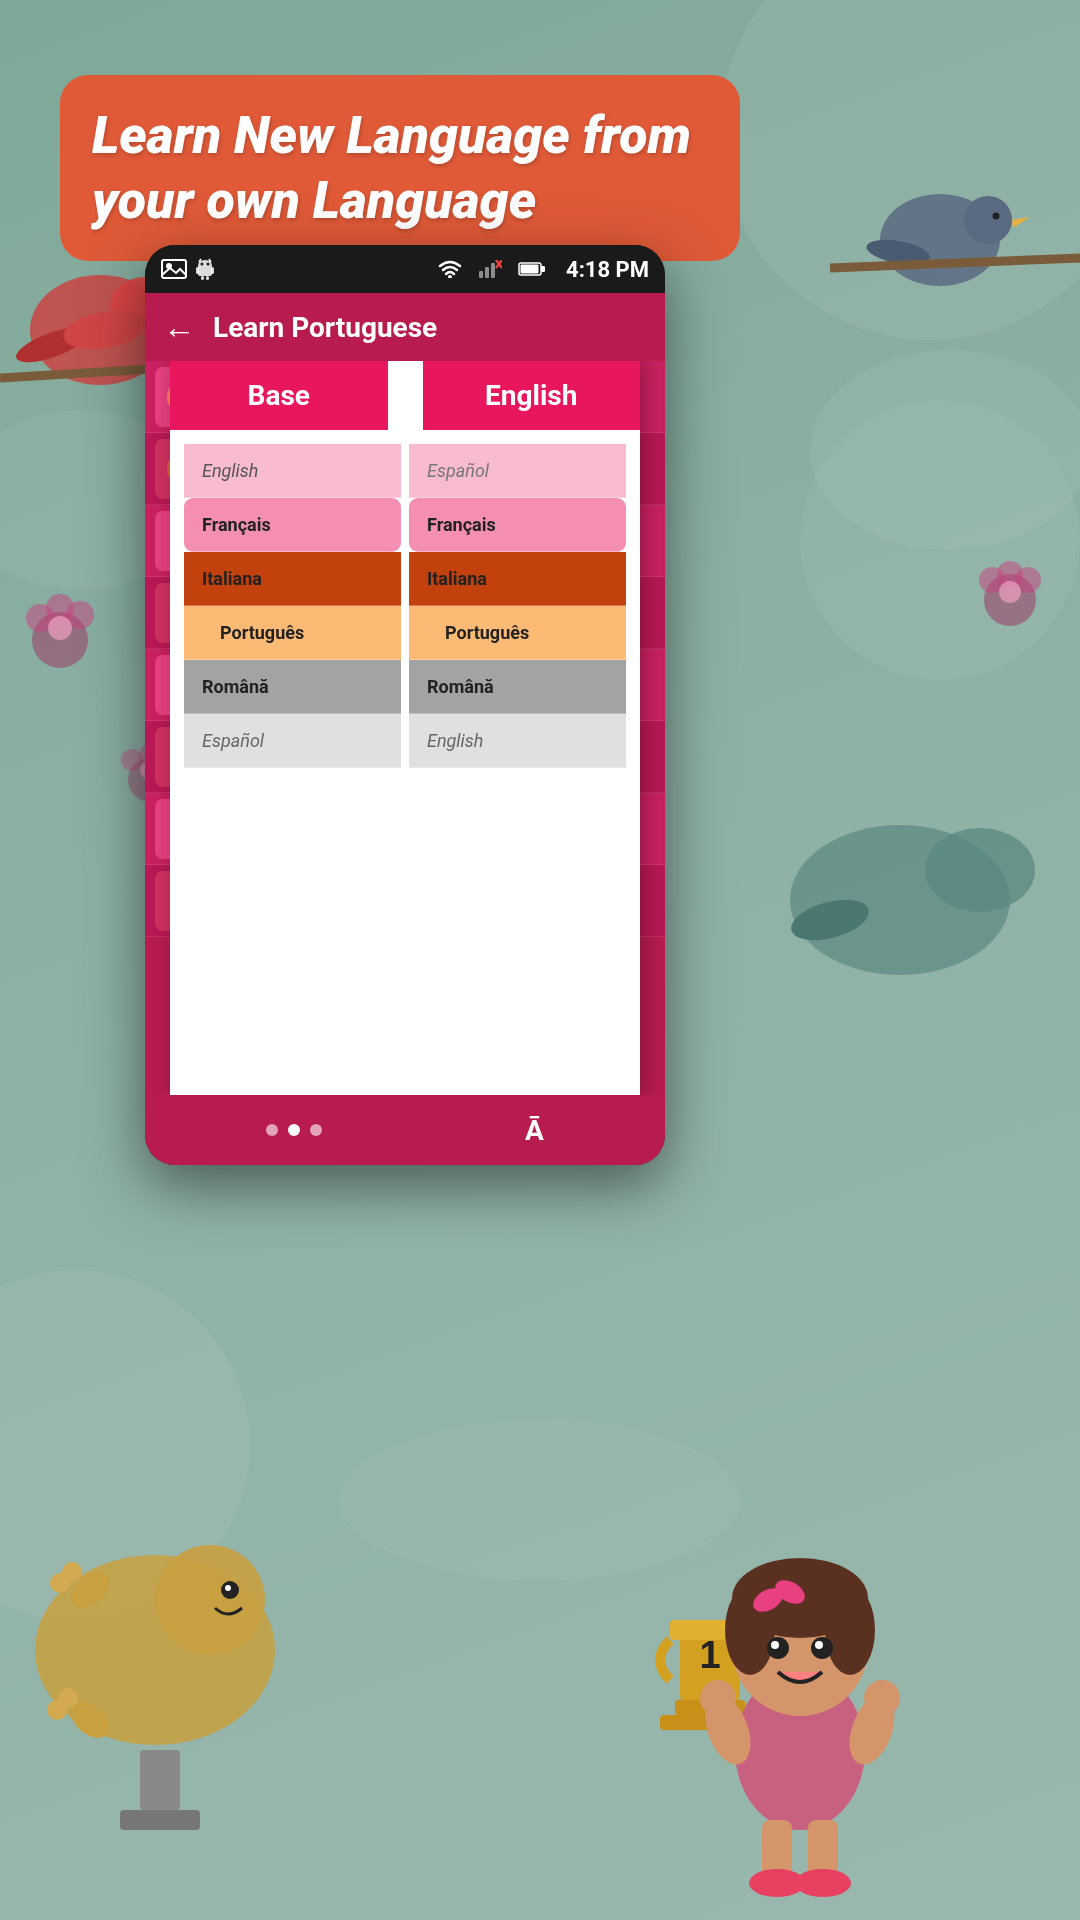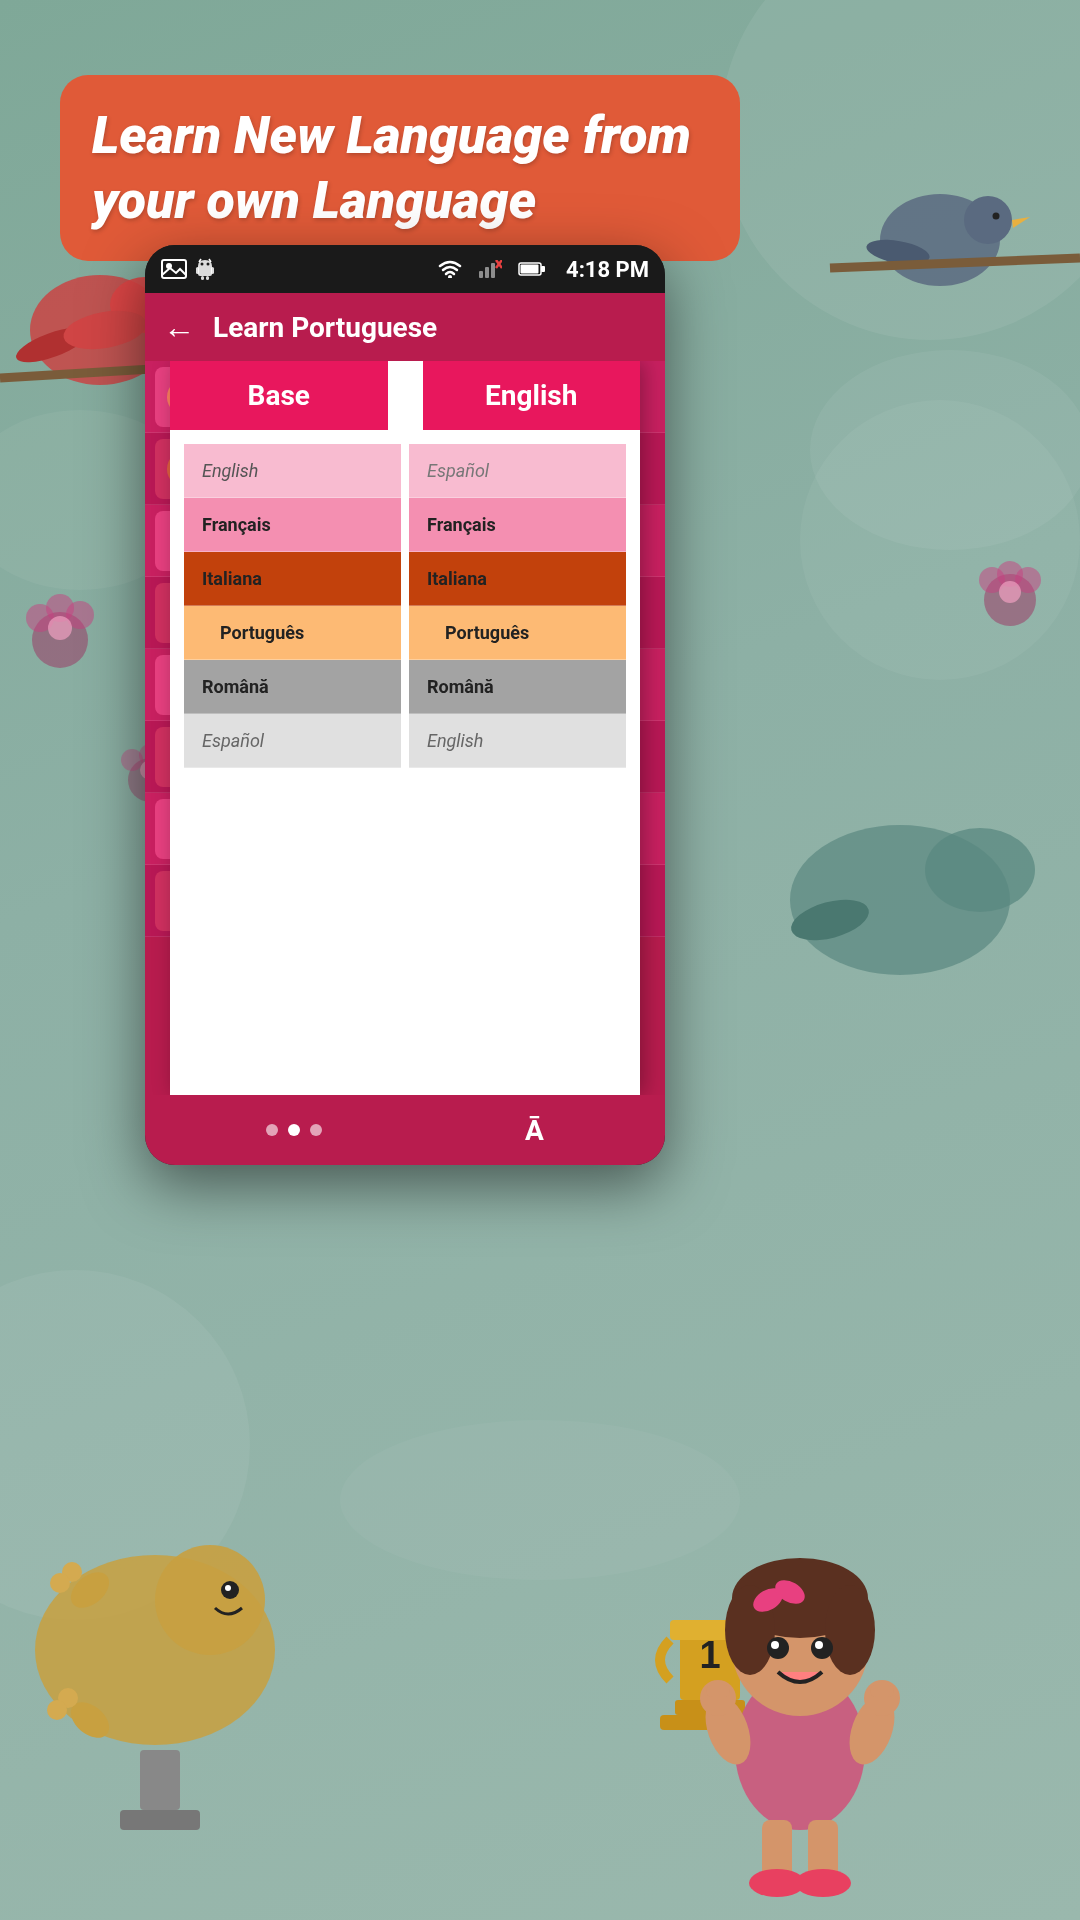--- a/index.html
+++ b/index.html
@@ -187,21 +187,21 @@
       border-bottom: 1px solid rgba(255,255,255,0.3);
     }
 
     .lang-item.selected {
       background: #f8bbd0;
       color: #555;
       font-style: italic;
       font-weight: normal;
     }
 
-    .lang-item.pink1 { background: #f48fb1; color: #222; }
+    .lang-item.pink1 { background: #f48fb1; color: #222; border-radius: 9px; }
     .lang-item.pink2 { background: #c2410c; color: #222; }
     .lang-item.pink3 { background: #fdba74; color: #222; padding-left: 36px; }
     .lang-item.pink4 { background: #a3a3a3; color: #222; }
     .lang-item.gray  { background: #e0e0e0; color: #666; font-style: italic; font-weight: normal; }
 
     .lang-item.selected-target {
       background: #f8bbd0;
       color: #777;
       font-style: italic;
       font-weight: normal;

